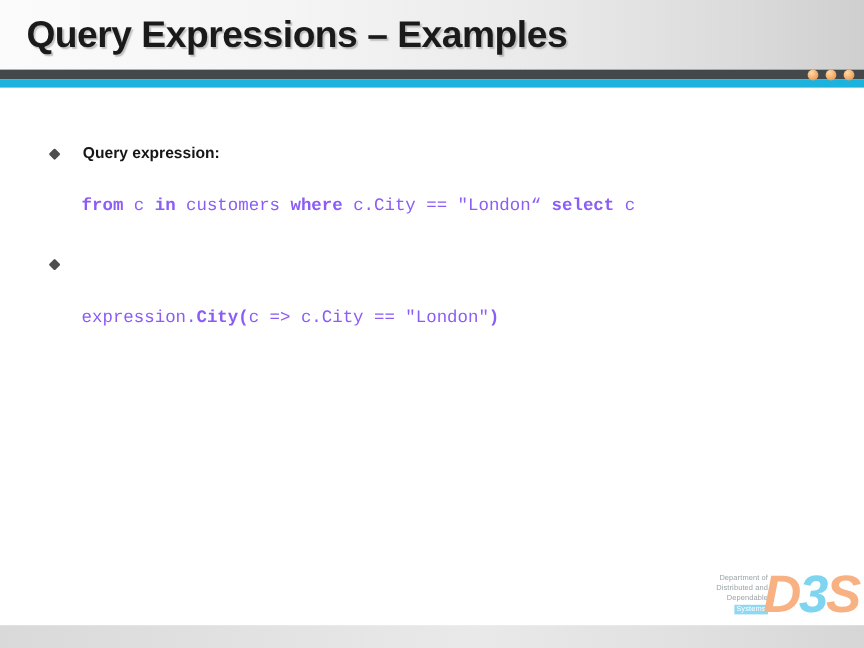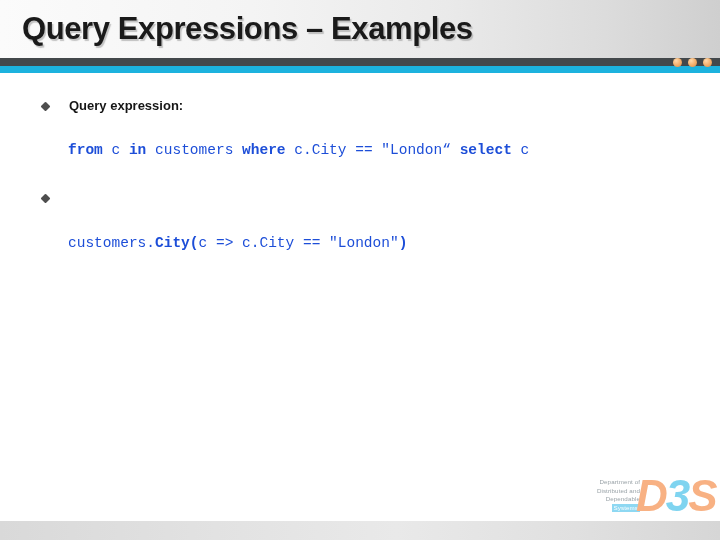--- a/index.html
+++ b/index.html
@@ -75,21 +75,21 @@
     width: 9px;
     height: 9px;
     border-radius: 50%;
     background: radial-gradient(circle at 35% 30%, #ffd9ab 0%, #f3ac68 55%, #d98b45 100%);
   }
 
   
   .content {
     position: absolute;
     left: 0;
-    top: 60px;
+    top: 82px;
     width: 720px;
     height: 448px;
   }
 
   .bullet-row {
     position: absolute;
     display: flex;
     align-items: flex-start;
   }
   .bullet-row.b1 { left: 42px; top: 38px; }
@@ -112,21 +112,21 @@
     color: #161616;
     line-height: 16px;
     white-space: nowrap;
   }
 
   .code-line {
     position: absolute;
     left: 68px;
     font-family: "Liberation Mono", "DejaVu Sans Mono", monospace;
     font-size: 14.5px;
-    color: #1d4ed8;
+    color: #8b5cf6;
     white-space: pre;
     letter-spacing: 0px;
   }
   .code-line.c1 { top: 82px; }
   .code-line.c2 { top: 175px; }
   .code-line .kw { font-weight: bold; }
 
   
   .logo {
     position: absolute;
@@ -201,21 +201,21 @@
       <span class="bullet-mark"></span>
       <span class="bullet-text">Query expression:</span>
     </div>
 
     <div class="code-line c1"><span class="kw">from</span><span> </span><span>c</span><span> </span><span class="kw">in</span><span> </span><span>customers</span><span> </span><span class="kw">where</span><span> </span><span>c.City == "London“</span><span> </span><span class="kw">select</span><span> </span><span>c</span></div>
 
     <div class="bullet-row b2">
       <span class="bullet-mark"></span>
     </div>
 
-    <div class="code-line c2"><span>customers.</span><span class="kw">City(</span><span>c =&gt; c.City == "London"</span><span class="kw">)</span></div>
+    <div class="code-line c2"><span>expression.</span><span class="kw">City(</span><span>c =&gt; c.City == "London"</span><span class="kw">)</span></div>
 
   </div>
 
   <div class="logo">
     <div class="logo-text">
       <span>Department of</span><br>
       <span>Distributed and</span><br>
       <span>Dependable</span><br>
       <span class="hl">Systems</span>
     </div>

